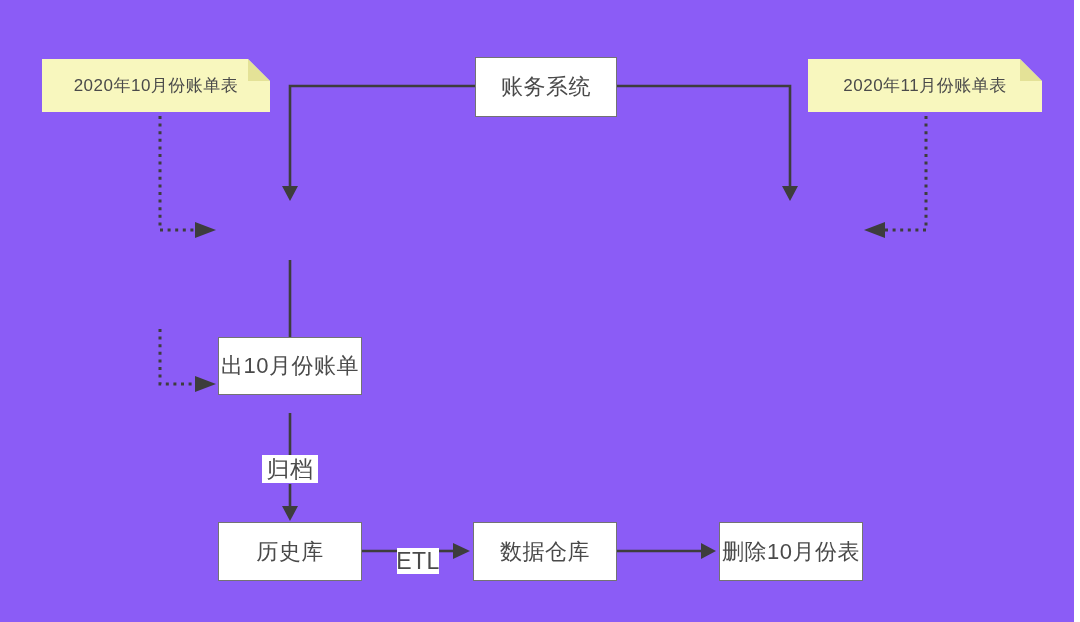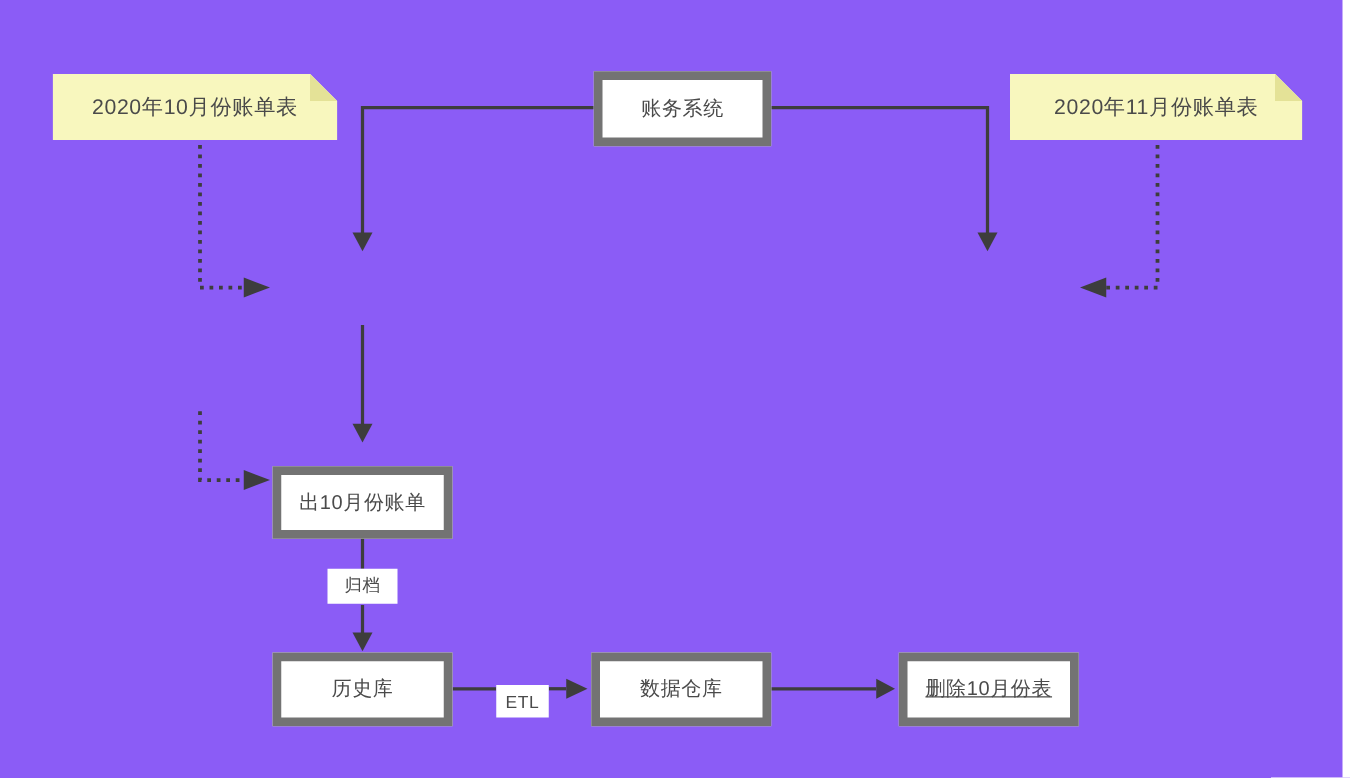--- a/index.html
+++ b/index.html
@@ -35,23 +35,23 @@
     stroke-linecap: butt;
   }
   .connector-layer polygon.arrowhead {
     fill: #3d3d3d;
     stroke: none;
   }
   .node-box {
     position: absolute;
     box-sizing: border-box;
     background: #ffffff;
-    border: 7px solid #737373;
+    border: 1px solid #737373;
     color: #4a4a4a;
-    font-size: 16px;
+    font-size: 22px;
     display: flex;
     align-items: center;
     justify-content: center;
     letter-spacing: 0.5px;
   }
   .sticky-note {
     position: absolute;
     box-sizing: border-box;
     background: #f8f7be;
     color: #4a4a4a;
@@ -69,21 +69,21 @@
     width: 22px;
     height: 22px;
     background: #e4e297;
     clip-path: polygon(0 0, 100% 100%, 0 100%);
   }
   .edge-label {
     position: absolute;
     box-sizing: border-box;
     background: #ffffff;
     color: #4a4a4a;
-    font-size: 14px;
+    font-size: 23px;
     display: flex;
     align-items: center;
     justify-content: center;
     letter-spacing: 0.5px;
   }
 </style>
 </head>
 <body>
 
 <div class="canvas">
@@ -130,33 +130,33 @@
     <span class="note-fold"></span>
   </div>
 
 
   <div class="node-box" style="left:475px; top:57px; width:142px; height:60px;">
     <span>账务系统</span>
   </div>
 
 
 
-  <div class="node-box" style="left:218px; top:373px; width:144px; height:58px;">
+  <div class="node-box" style="left:218px; top:337px; width:144px; height:58px;">
     <span>出10月份账单</span>
   </div>
 
   <div class="node-box" style="left:473px; top:522px; width:144px; height:59px;">
     <span>数据仓库</span>
   </div>
 
   <div class="node-box" style="left:218px; top:522px; width:144px; height:59px;">
     <span>历史库</span>
   </div>
 
-  <div class="node-box" style="left:719px; top:522px; width:144px; height:59px;text-decoration:underline;">
+  <div class="node-box" style="left:719px; top:522px; width:144px; height:59px;">
     <span>删除10月份表</span>
   </div>
 
   <div class="edge-label" style="left:262px; top:455px; width:56px; height:28px;">归档</div>
 
   <div class="edge-label" style="left:397px; top:548px; width:42px; height:26px;">ETL</div>
 
 </div>
 
 </body></html>

